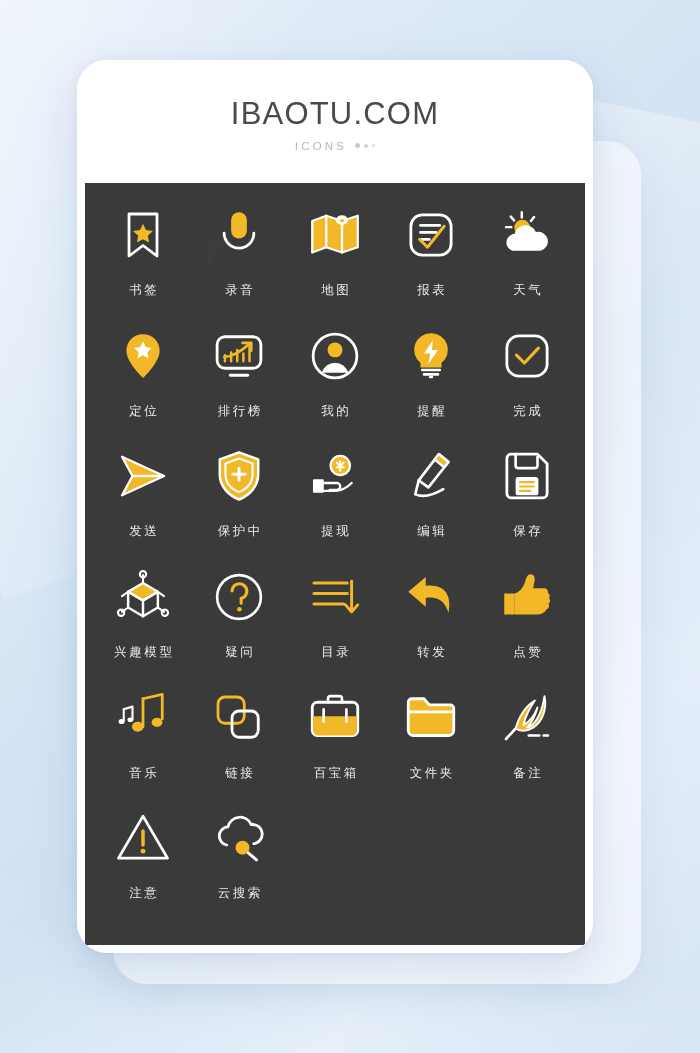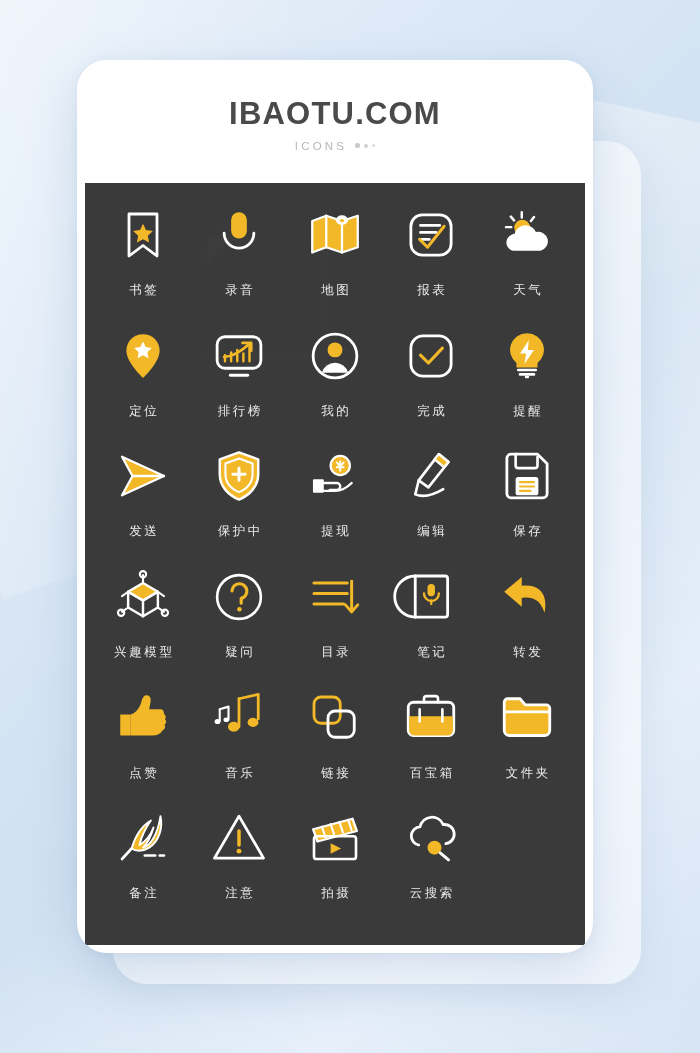--- a/index.html
+++ b/index.html
@@ -52,21 +52,21 @@
   #header {
     height: 123px;
     display: flex; flex-direction: column;
     align-items: center; justify-content: center;
     background: #ffffff;
   }
   #brand-title {
     font-size: 31px;
     letter-spacing: 1.2px;
     color: #4a4a4a;
-    font-weight: 700;
+    font-weight: 400;
     line-height: 1;
     margin-top: 6px;
   }
   #subtitle-row {
     display: flex; align-items: center; gap: 7px;
     margin-top: 11px;
   }
   #brand-subtitle {
     font-size: 11.5px;
     letter-spacing: 3.2px;
@@ -233,36 +233,36 @@
                 <circle cx="32" cy="32" r="25" stroke="#ffffff" stroke-width="3.2"></circle>
                 <circle cx="32" cy="25" r="8.5" fill="#f2b827"></circle>
                 <path d="M17 51 a15.6 15.6 0 0 1 30 0" fill="#ffffff"></path>
               </svg>
             </div>
             <div class="cell-label">我的</div>
           </div>
           <div class="cell">
             <div class="glyph">
               <svg viewBox="0 0 64 64" fill="none" stroke-linecap="round" stroke-linejoin="round">
-                <rect x="9" y="9" width="46" height="46" rx="14" stroke="#ffffff" stroke-width="3.2"></rect>
-                <path d="M20 31 L29 40 L45 23" stroke="#f2b827" stroke-width="3.6"></path>
-              </svg>
-            </div>
-            <div class="cell-label">完成</div>
-          </div>
-          <div class="cell">
-            <div class="glyph">
-              <svg viewBox="0 0 64 64" fill="none" stroke-linecap="round" stroke-linejoin="round">
                 <path d="M32 6 a19 19 0 0 1 12 34 v5 H20 v-5 A19 19 0 0 1 32 6 Z" fill="#f2b827"></path>
                 <path d="M22 48 H42 M24 53 H40" stroke="#ffffff" stroke-width="3"></path>
                 <path d="M31 56 h2" stroke="#ffffff" stroke-width="3"></path>
                 <path d="M34 14 L24 29 H31 L29 41 L40 25 H33 Z" fill="#ffffff"></path>
               </svg>
             </div>
             <div class="cell-label">提醒</div>
+          </div>
+          <div class="cell">
+            <div class="glyph">
+              <svg viewBox="0 0 64 64" fill="none" stroke-linecap="round" stroke-linejoin="round">
+                <rect x="9" y="9" width="46" height="46" rx="14" stroke="#ffffff" stroke-width="3.2"></rect>
+                <path d="M20 31 L29 40 L45 23" stroke="#f2b827" stroke-width="3.6"></path>
+              </svg>
+            </div>
+            <div class="cell-label">完成</div>
           </div>
           <div class="cell">
             <div class="glyph">
               <svg viewBox="0 0 64 64" fill="none" stroke-linecap="round" stroke-linejoin="round">
                 <path d="M8 10 L56 32 L8 54 L20 32 Z" fill="#f2b827" stroke="#ffffff" stroke-width="2.6"></path>
                 <path d="M20 32 L56 32" stroke="#ffffff" stroke-width="2.6"></path>
               </svg>
             </div>
             <div class="cell-label">发送</div>
           </div>
@@ -335,32 +335,20 @@
           </div>
           <div class="cell">
             <div class="glyph">
               <svg viewBox="0 0 64 64" fill="none" stroke-linecap="round" stroke-linejoin="round">
                 <path d="M8 16 H46 M8 28 H46 M8 40 H42" stroke="#f2b827" stroke-width="3.6"></path>
                 <path d="M51 14 V48" stroke="#f2b827" stroke-width="3.4"></path>
                 <path d="M44 41 L51 49 L58 41" stroke="#f2b827" stroke-width="3.4"></path>
               </svg>
             </div>
             <div class="cell-label">目录</div>
-          </div>
-          <div class="cell">
-            <div class="glyph">
-              <svg viewBox="0 0 64 64" fill="none" stroke-linecap="round" stroke-linejoin="round">
-                <path d="M14 8 H48 a3 3 0 0 1 3 3 V52 a3 3 0 0 1 -3 3 H14 Z" stroke="#ffffff" stroke-width="3.2"></path>
-                <path d="M14 8 a5 5 0 0 0 0 47" stroke="#ffffff" stroke-width="3.2"></path>
-                <rect x="28" y="17" width="8.5" height="14" rx="4.2" fill="#f2b827"></rect>
-                <path d="M24 28 a8.5 8.5 0 0 0 17 0" stroke="#f2b827" stroke-width="2.6"></path>
-                <path d="M32.3 36 v4" stroke="#f2b827" stroke-width="2.6"></path>
-              </svg>
-            </div>
-            <div class="cell-label">笔记</div>
           </div>
           <div class="cell">
             <div class="glyph">
               <svg viewBox="0 0 64 64" fill="none" stroke-linecap="round" stroke-linejoin="round">
                 <path d="M26 9 L6 26 L26 43 V33 c 14 -2 22 4 26 17 C56 30 48 17 26 19 Z" fill="#f2b827"></path>
               </svg>
             </div>
             <div class="cell-label">转发</div>
           </div>
           <div class="cell">
@@ -432,31 +420,20 @@
                 <path d="M32 7 L60 55 H4 Z" stroke="#ffffff" stroke-width="3.2"></path>
                 <path d="M32 24 V40" stroke="#f2b827" stroke-width="4"></path>
                 <circle cx="32" cy="47" r="2.8" fill="#f2b827"></circle>
               </svg>
             </div>
             <div class="cell-label">注意</div>
           </div>
           <div class="cell">
             <div class="glyph">
               <svg viewBox="0 0 64 64" fill="none" stroke-linecap="round" stroke-linejoin="round">
-                <path d="M7 22 L52 10 L57 24 L12 36 Z" fill="#f2b827" stroke="#ffffff" stroke-width="2.6"></path>
-                <path d="M17 19 L21 31 M27 16 L31 28 M37 13.5 L41 25.5 M47 11 L51 23" stroke="#ffffff" stroke-width="2.4"></path>
-                <rect x="8" y="30" width="48" height="26" rx="3" stroke="#ffffff" stroke-width="3"></rect>
-                <path d="M27 38 L39 44 L27 50 Z" fill="#f2b827"></path>
-              </svg>
-            </div>
-            <div class="cell-label">拍摄</div>
-          </div>
-          <div class="cell">
-            <div class="glyph">
-              <svg viewBox="0 0 64 64" fill="none" stroke-linecap="round" stroke-linejoin="round">
                 <path d="M18 40 a10.5 10.5 0 0 1 1.5 -20.8 a14 14 0 0 1 26.5 -2.5 a11 11 0 0 1 3 21.8" stroke="#ffffff" stroke-width="3.2"></path>
                 <circle cx="36" cy="43" r="8" fill="#f2b827"></circle>
                 <path d="M42.5 49 L52 57" stroke="#ffffff" stroke-width="3.4"></path>
               </svg>
             </div>
             <div class="cell-label">云搜索</div>
           </div>
         </div>
     </div>
 

